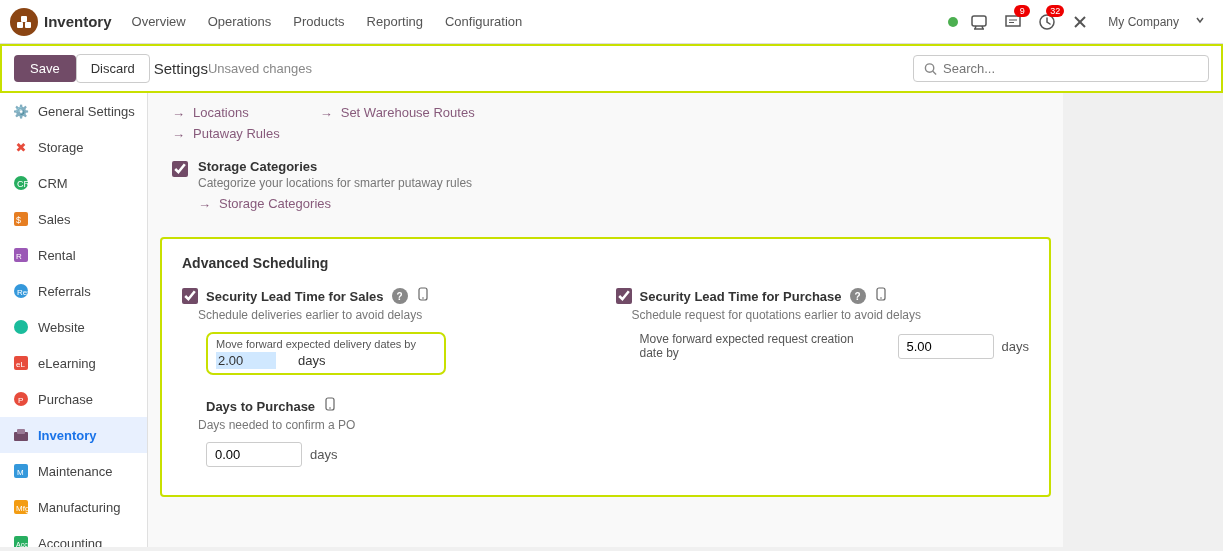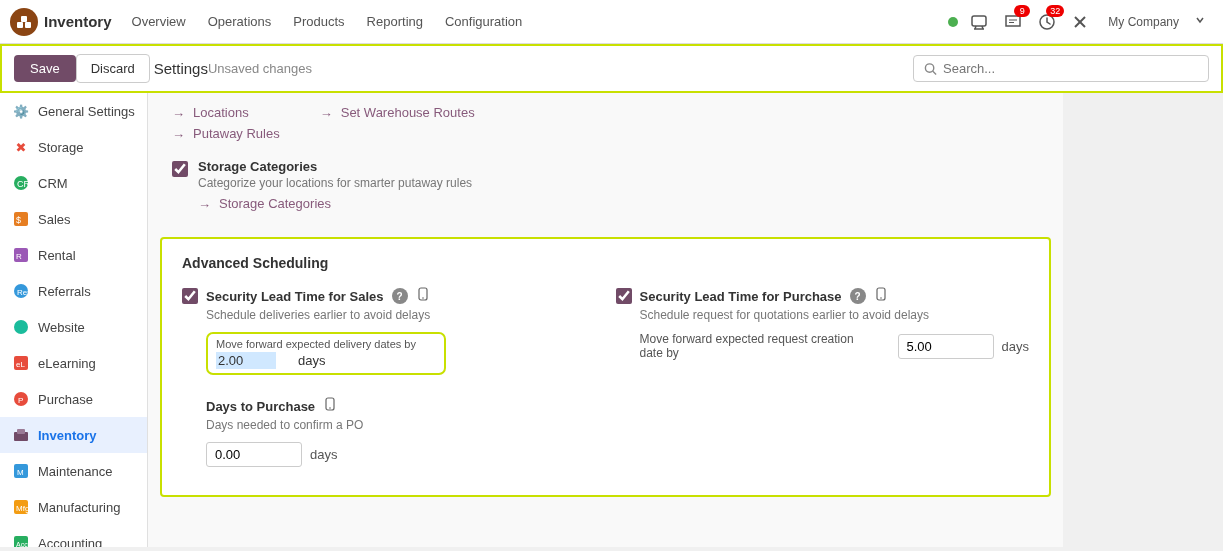--- a/index.html
+++ b/index.html
@@ -155,21 +155,21 @@
     .adv-item-header {
       display: flex; align-items: flex-end; gap: 8px; margin-bottom: 4px;
     }
     .adv-item-header input[type=checkbox] {
       width: 16px; height: 16px; accent-color: #714b67; cursor: pointer;
     }
     .adv-item-title {
       font-size: 13px; font-weight: 600; color: #333;
     }
     .adv-item-subtitle {
-      font-size: 12px; color: #777; margin-left: 24px; margin-bottom: 10px;
+      font-size: 12px; color: #777; margin-left: 16px; margin-bottom: 10px;
     }
     .adv-input-row {
       display: flex; align-items: center; gap: 8px; margin-left: 24px; margin-bottom: 12px;
     }
     .adv-input-box {
       border: 2px solid #c8e000;
       border-radius: 3px; padding: 4px 8px;
       font-size: 13px; width: 120px; outline: none;
     }
     .adv-input-box.normal {

